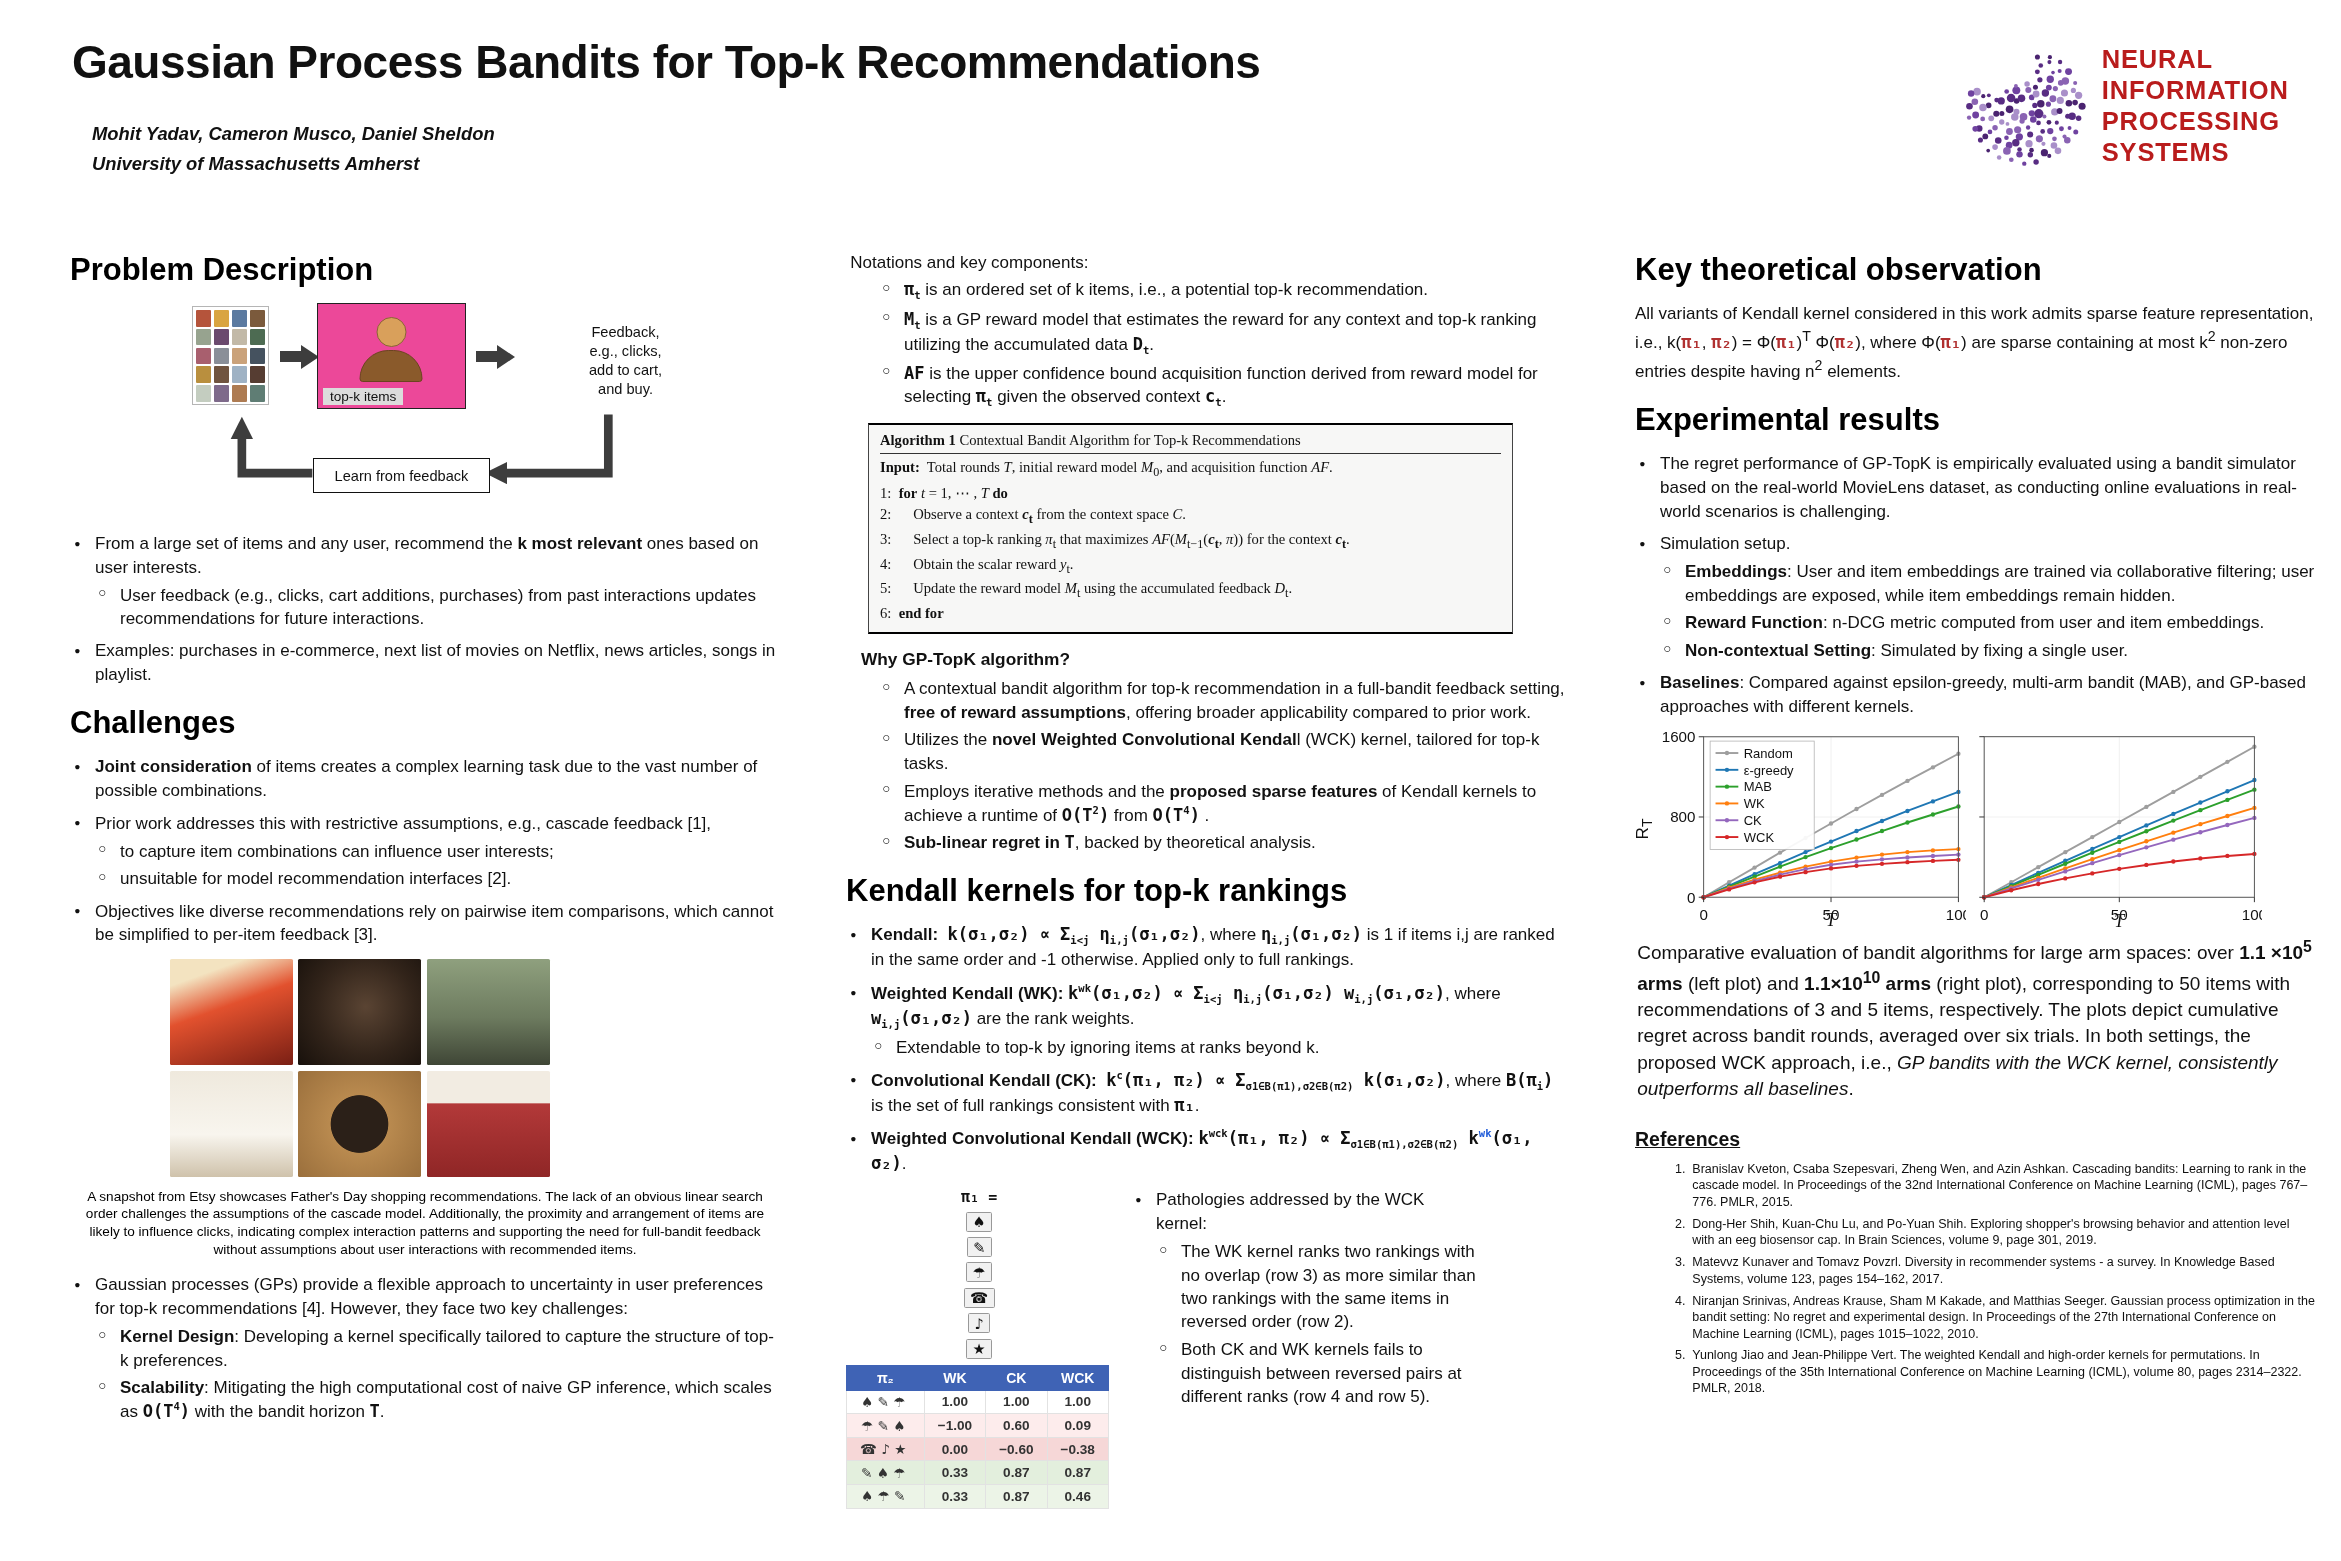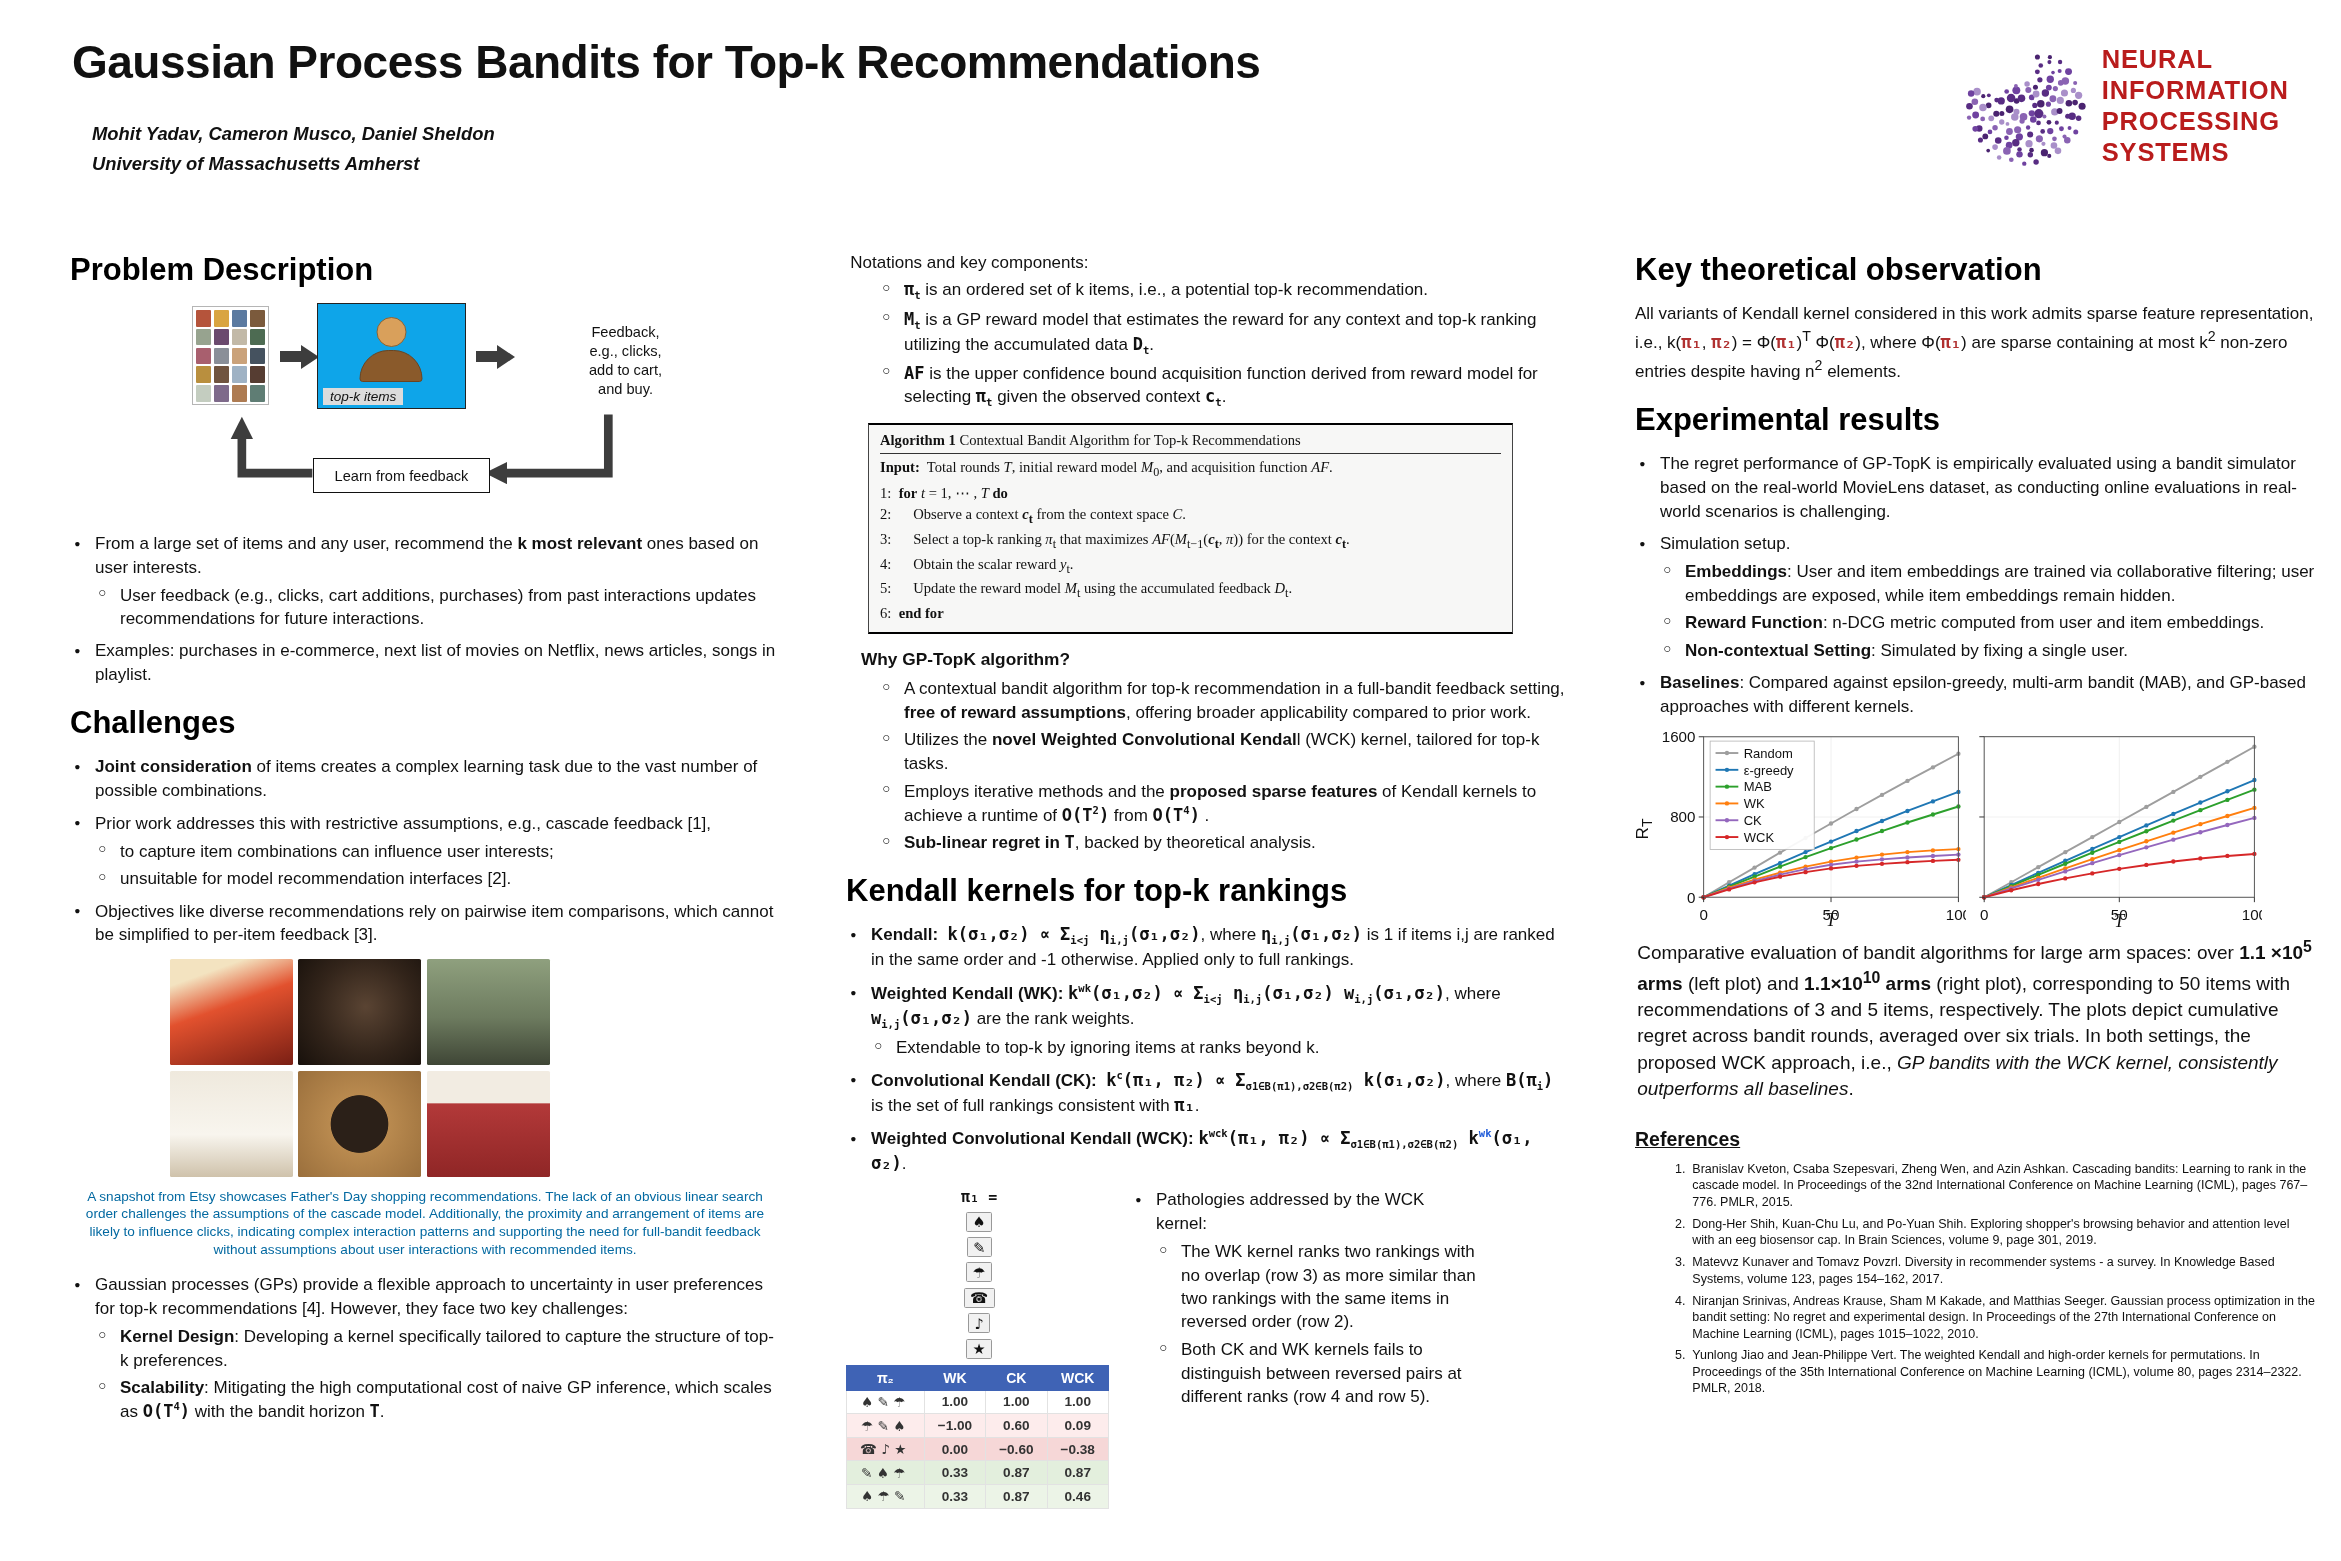--- a/index.html
+++ b/index.html
@@ -32,34 +32,34 @@
   .blue{color:#1f5bd8;}
   
   .diagram{position:relative;height:220px;margin:3.3px 0 9.8px 0;}
   .items-grid{position:absolute;left:122px;top:4.3px;width:77px;height:99px;border:0.5px solid #b5b5b5;
               background:#fff;display:grid;grid-template-columns:repeat(4,1fr);grid-template-rows:repeat(5,1fr);
               gap:2.2px;padding:2.7px;box-sizing:border-box;}
   .items-grid div{border-radius:1.1px;}
   .arrow-h{position:absolute;background:#3d3d3d;height:11px;}
   .arrow-h::after{content:"";position:absolute;right:-18px;top:-6.5px;border-left:18.4px solid #3d3d3d;
                   border-top:12px solid transparent;border-bottom:12px solid transparent;}
-  .topk-box{position:absolute;left:247px;top:1.1px;width:147px;height:104px;border:1.6px solid #222;background:#0ea5e9;font-style:italic;}
+  .topk-box{position:absolute;left:247px;top:1.1px;width:147px;height:104px;border:1.6px solid #222;background:#ec4899;}
   .person{position:absolute;left:50%;top:13px;transform:translateX(-50%);width:65px;}
   .person .head{width:28px;height:28px;border-radius:50%;background:#d9a05b;border:1.1px solid #8a6436;margin:0 auto;}
   .person .torso{width:61px;height:30px;border-radius:30px 30px 3.3px 3.3px;background:#8a5a2b;border:1.1px solid #6b4420;margin-top:2.7px;}
   .topk-label{position:absolute;bottom:2.7px;left:5.4px;font-size:13.6px;background:#dcdcdc;padding:1.1px 6.5px;}
   .feedback-text{position:absolute;left:466px;top:20.6px;width:179px;font-size:14.6px;text-align:center;line-height:1.3;}
   .loop-svg{position:absolute;left:125px;top:106px;}
   .loop-box{position:absolute;left:243px;top:156px;width:175px;height:33px;border:1.6px solid #111;background:#fff;
             display:flex;align-items:center;justify-content:center;font-size:14.6px;z-index:2;}
   
   .collage{display:grid;grid-template-columns:repeat(3,123px);grid-auto-rows:106px;gap:5.4px;
            margin:12px 0 11px 100px;}
   .collage div{border-radius:1.6px;}
-  .etsy-caption{font-size:13.6px;line-height:1.32;color:#0369a1;text-align:center;margin:0 5.4px 14px 5.4px;}
+  .etsy-caption{font-size:13.6px;line-height:1.32;color:#000000;text-align:center;margin:0 5.4px 14px 5.4px;}
   
   .algo{border:1.1px solid #444;border-top:2.2px solid #000;border-bottom:2.2px solid #000;background:#f7f7f6;
         font-family:"Liberation Serif",serif;font-size:14.6px;line-height:1.3;
         padding:5.4px 11px 6.5px 11px;margin:13px 0 15px 22px;width:645px;box-sizing:border-box;}
   .algo .title{border-bottom:1.1px solid #333;padding-bottom:3.8px;margin-bottom:3.8px;}
   .algo .input{margin-bottom:3.3px;}
   .algo .ln{margin:2px 0;font-family:Liberation Serif, serif;}
   .why-title{font-size:17.3px;font-weight:bold;margin:3.3px 0 7.6px 15px;}
   
   .ktable-row{display:flex;gap:22px;margin-top:12px;}

